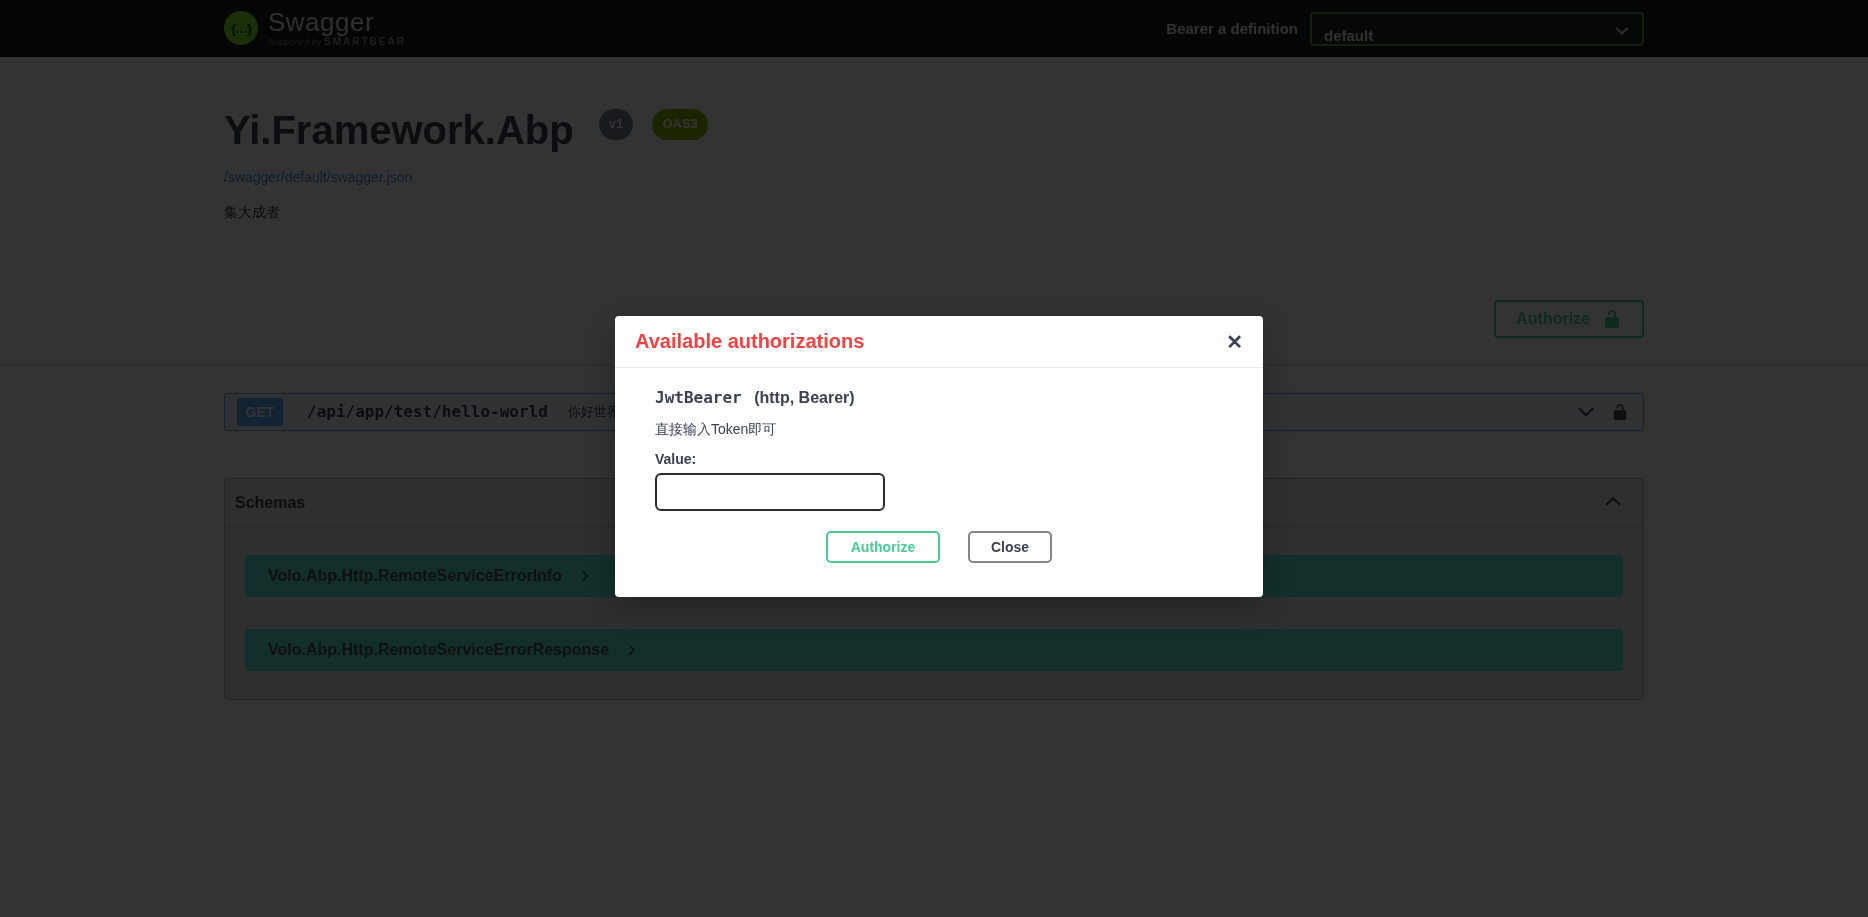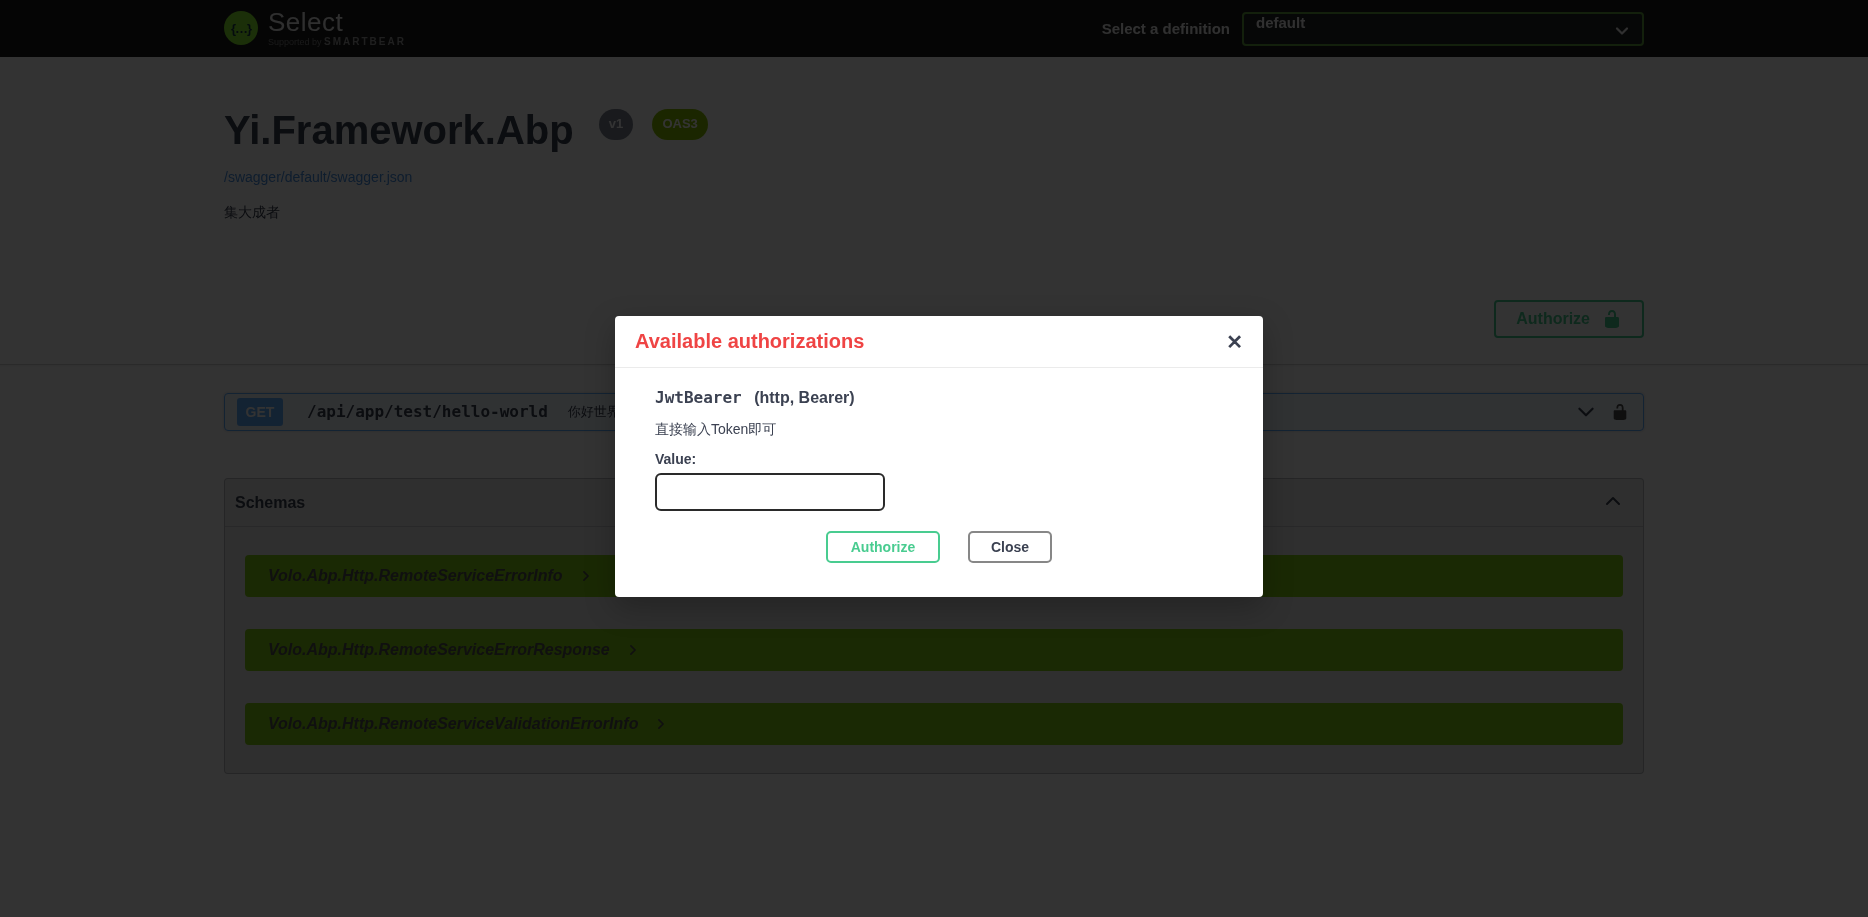--- a/index.html
+++ b/index.html
@@ -14,23 +14,23 @@
   .logo { display: flex; align-items: center; gap: 10px; text-decoration: none; cursor: pointer; }
   .logo-circle { width: 34px; height: 34px; border-radius: 50%; background: #85ea2d; color: #173647;
     display: flex; align-items: center; justify-content: center; font-weight: 700; font-size: 13px;
     letter-spacing: -1px; }
   .logo-texts { display: flex; flex-direction: column; line-height: 1.05; }
   .logo-word { color: #e8e8e8; font-size: 26px; font-weight: 400; letter-spacing: 0.5px; }
   .logo-tagline { font-size: 9px; color: #7d7d7d; margin-top: 1px; }
   .logo-tagline b { color: #9b9b9b; letter-spacing: 2px; font-size: 10px; }
   .definition { display: flex; align-items: center; gap: 12px; }
   .definition label { color: #f0f0f0; font-weight: 700; font-size: 15px; white-space: nowrap; }
-  .select { position: relative; width: 402px; height: 34px; border: 2px solid #62a03f; border-radius: 4px;
+  .select { position: relative; width: 334px; height: 34px; border: 2px solid #62a03f; border-radius: 4px;
     background: #222526; color: #f0f0f0; font-weight: 700; font-size: 15px;
-    display: flex; align-items: flex-start; padding: 0 36px 0 12px; cursor: pointer; }
+    display: flex; align-items: flex-end; padding: 0 36px 0 12px; cursor: pointer; }
   .select svg { position: absolute; right: 12px; top: 9px; }
 
   
   .info { padding-top: 50px; }
   .info h2 { font-size: 40px; font-weight: 700; color: #3b4151; line-height: 1.15; }
   .badge { display: inline-block; font-size: 13px; font-weight: 700; color: #fff; padding: 8px 10px;
     border-radius: 20px; position: relative; top: -16px; vertical-align: baseline; }
   .badge-version { background: #7d8492; margin-left: 14px; }
   .badge-oas { background: #89bf04; margin-left: 8px; }
   .spec-link { display: inline-block; margin-top: 13px; font-size: 14px; color: #4990e2;
@@ -63,22 +63,22 @@
   .lock-btn { background: none; border: none; cursor: pointer; line-height: 0; }
 
   
   .models-wrap { margin-top: 47px; }
   .models { border: 1px solid rgba(59,65,81,.3); border-radius: 4px; background: #ececec; }
   .models-header { display: flex; align-items: center; padding: 12px 20px 11px 10px; cursor: pointer;
     border-bottom: 1px solid rgba(59,65,81,.2); }
   .models-header h4 { font-size: 16px; font-weight: 700; color: #3b4151; }
   .models-header .chev { margin-left: auto; }
   .models-body { padding-top: 28px; }
-  .model-row { margin: 0 20px 32px; background: #84cc16; border-radius: 4px; padding: 12px 23px;
-    display: flex; align-items: center; cursor: pointer; font-style: italic; }
+  .model-row { margin: 0 20px 32px; background: #5eead4; border-radius: 4px; padding: 12px 23px;
+    display: flex; align-items: center; cursor: pointer; }
   .model-row:last-child { margin-bottom: 28px; }
   .model-title { font-size: 16px; font-weight: 700; color: #505050; }
   .model-row .chev { margin-left: 16px; line-height: 0; }
 
   
   .backdrop { position: absolute; inset: 0; background: rgba(0,0,0,.8); z-index: 10; }
   .modal { position: absolute; left: 615px; top: 316px; width: 648px; background: #fff;
     border-radius: 4px; box-shadow: 0 10px 30px rgba(0,0,0,.25); z-index: 20; }
   .modal-header { display: flex; align-items: center; padding: 14px 20px; border-bottom: 1px solid #ebebeb; }
   .modal-header h3 { font-size: 20px; font-weight: 700; color: #ef4444; }
@@ -103,29 +103,29 @@
 
 <div class="screen">
 
   <header class="topbar">
     <div class="wrapper topbar-inner">
       <a class="logo">
         <span class="logo-circle">
           <span>{…}</span>
         </span>
         <span class="logo-texts">
-          <span class="logo-word">Select</span>
+          <span class="logo-word">Swagger</span>
           <span class="logo-tagline">
             <span>Supported by</span>
             <b>SMARTBEAR</b>
           </span>
         </span>
       </a>
       <div class="definition">
-        <label>Select a definition</label>
+        <label>Bearer a definition</label>
         <div class="select">
           <span>default</span>
           <svg width="16" height="16" viewBox="0 0 16 16">
             <polyline points="3,5.5 8,10.5 13,5.5" fill="none" stroke="#f0f0f0" stroke-width="2.2" stroke-linecap="round" stroke-linejoin="round"></polyline>
           </svg>
         </div>
       </div>
     </div>
   </header>
 
@@ -188,28 +188,20 @@
           </span>
         </div>
         <div class="model-row">
           <span class="model-title">Volo.Abp.Http.RemoteServiceErrorResponse</span>
           <span class="chev">
             <svg width="14" height="14" viewBox="0 0 20 20">
               <polyline points="7,4 13,10 7,16" fill="none" stroke="#505050" stroke-width="2.4" stroke-linecap="round" stroke-linejoin="round"></polyline>
             </svg>
           </span>
         </div>
-        <div class="model-row">
-          <span class="model-title">Volo.Abp.Http.RemoteServiceValidationErrorInfo</span>
-          <span class="chev">
-            <svg width="14" height="14" viewBox="0 0 20 20">
-              <polyline points="7,4 13,10 7,16" fill="none" stroke="#505050" stroke-width="2.4" stroke-linecap="round" stroke-linejoin="round"></polyline>
-            </svg>
-          </span>
-        </div>
       </div>
     </section>
   </div>
 
   <div class="backdrop"></div>
 
   <div class="modal">
     <div class="modal-header">
       <h3>Available authorizations</h3>
       <button class="modal-close">✕</button>

